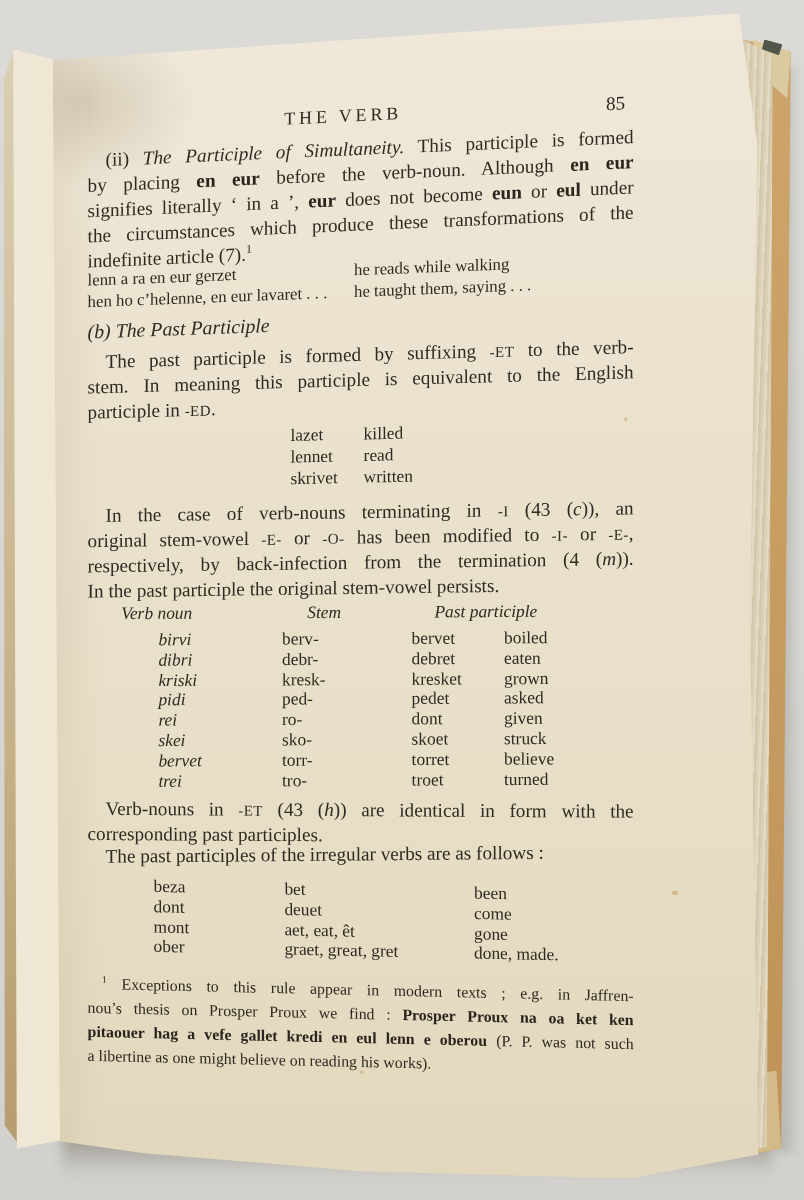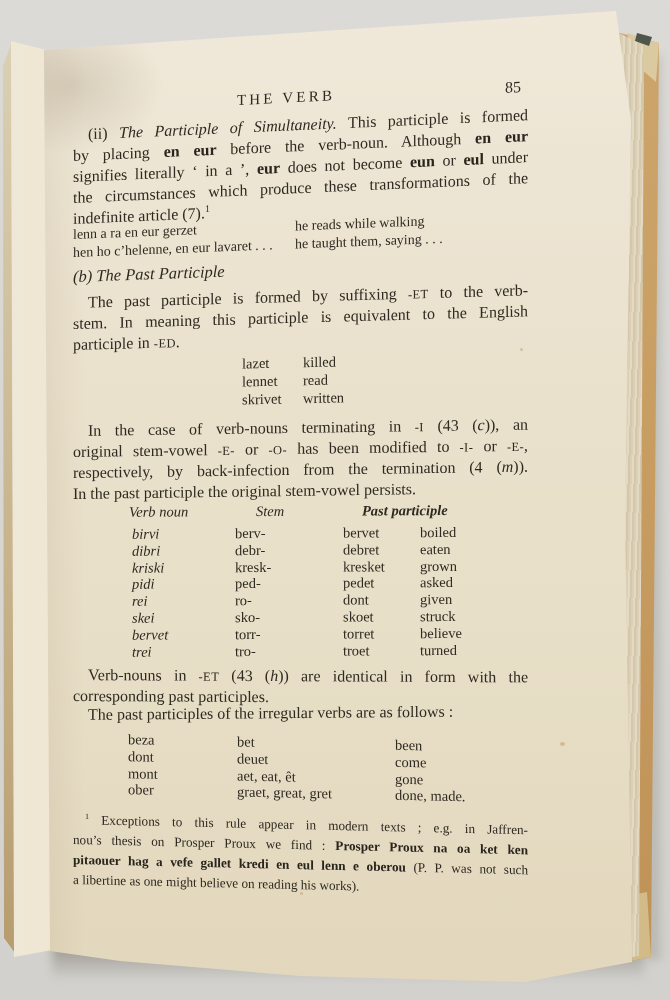--- a/index.html
+++ b/index.html
@@ -71,21 +71,21 @@
 
   #p1{top:124px;transform:skewY(-2.5deg);}
   #ex{top:227px;transform:skewY(-2.2deg);font-size:14px;}
   #ex .trow{height:18px;} #ex .c0{left:0;} #ex .c1{left:222px;}
   #hb{top:267px;transform:skewY(-2deg);font-style:italic;font-size:16.5px;}
   #p2{top:292px;transform:skewY(-1.6deg);}
   #gl{top:359px;transform:skewY(-1.2deg);font-size:14.5px;}
   #gl .trow{height:18px;} #gl .c0{left:169px;} #gl .c1{left:230px;}
   #p3{top:420px;transform:skewY(-0.8deg);}
   #tblh{top:504px;transform:skewY(-0.3deg);font-size:14.5px;font-style:italic;}
-  #tblh .trow{height:17px;} #tblh .c0{left:56px;text-align:right;} #tblh .c1{left:183px;} #tblh .c2{left:289px;font-weight:bold;}
+  #tblh .trow{height:17px;} #tblh .c0{left:28px;text-align:right;} #tblh .c1{left:183px;} #tblh .c2{left:289px;}
   #tbl{top:526px;transform:skewY(-0.3deg);font-size:14.5px;}
   #tbl .trow{height:16.8px;} #tbl .c0{left:59px;font-style:italic;} #tbl .c1{left:162px;} #tbl .c2{left:270px;} #tbl .c3{left:347px;}
   #p4{top:664px;transform:skewY(0.3deg);}
   #p5{top:704px;transform:skewY(-0.5deg);}
   #itbl{top:730px;transform:skewY(1.2deg);font-size:14.5px;}
   #itbl .trow{height:16.8px;} #itbl .c0{left:55px;} #itbl .c1{left:164px;} #itbl .c2{left:322px;}
   #fn{top:810px;transform:skewY(1.3deg);font-size:13.2px;line-height:20px;}
   #fn .tline{height:20px;}
   #fn.ind .tline:first-child{text-indent:12px;}
 

